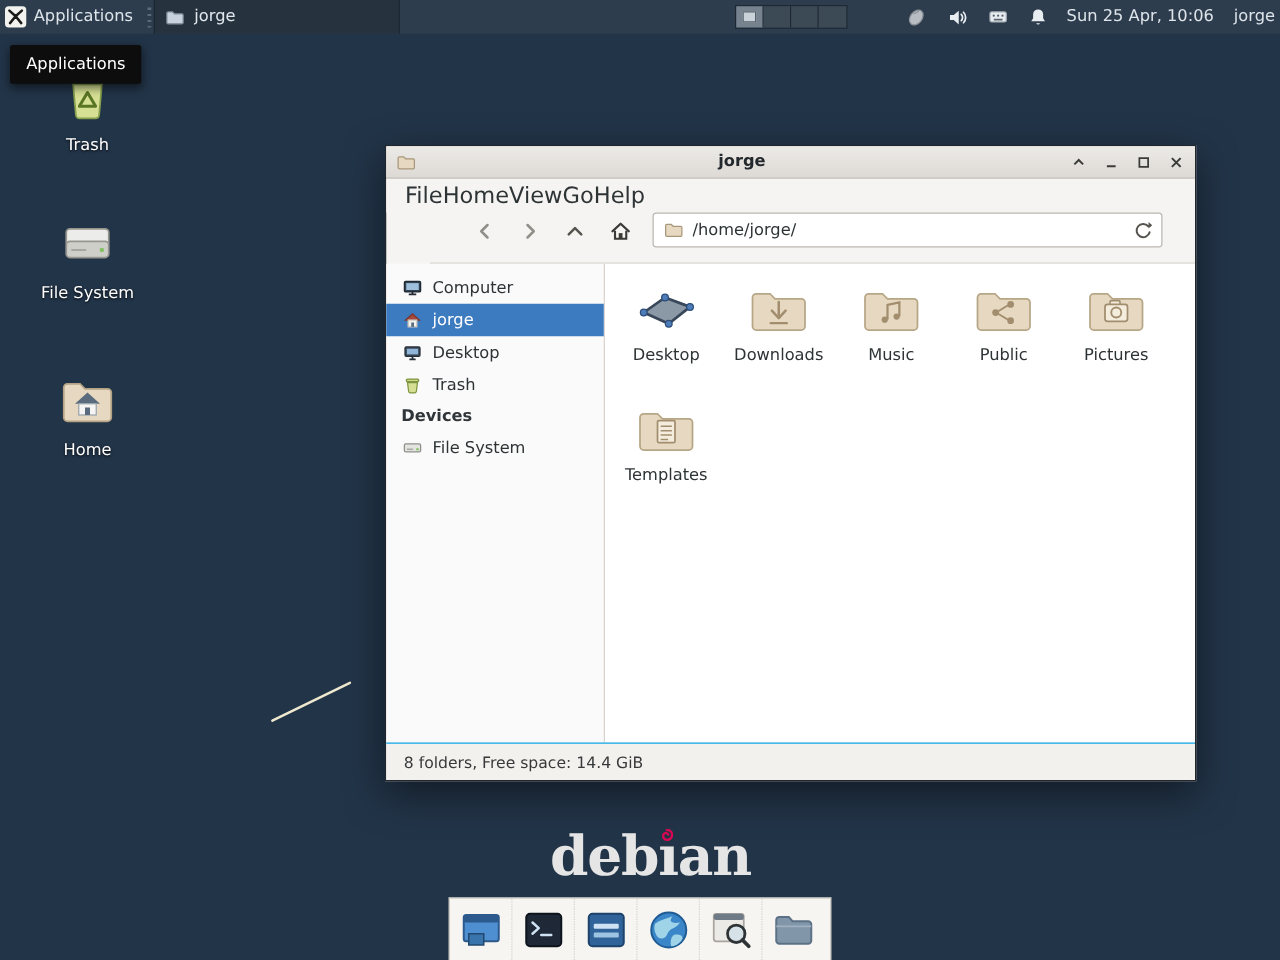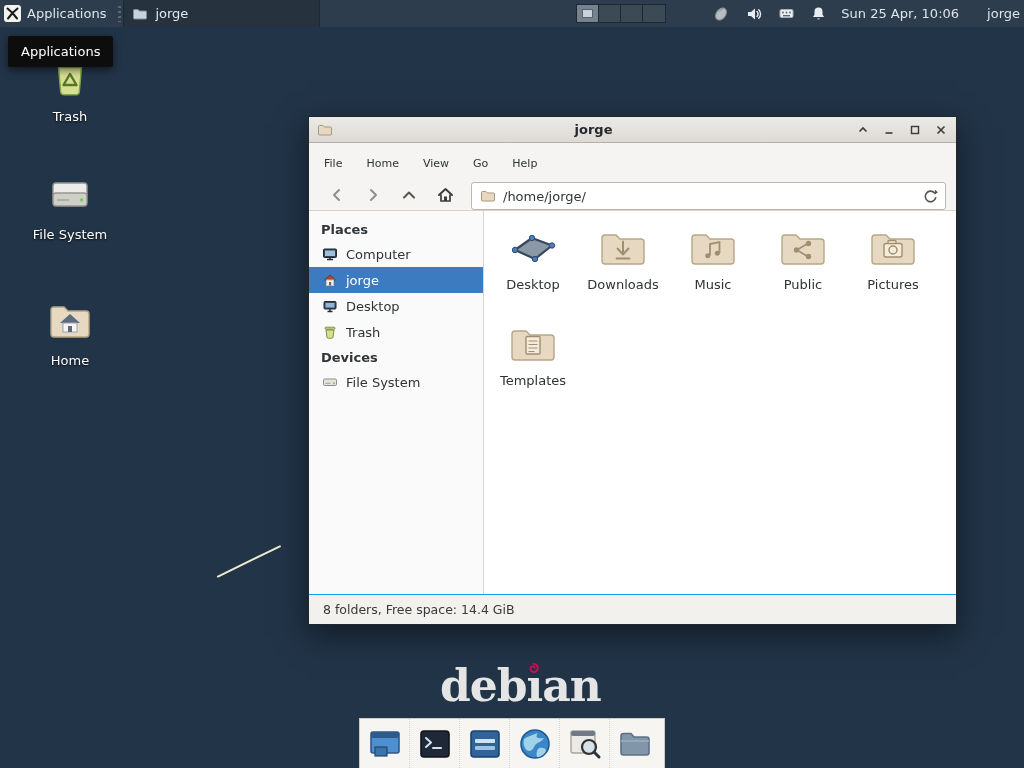--- a/index.html
+++ b/index.html
@@ -20,21 +20,21 @@
               border-right:1px solid #1c2833; color:#e2e8ee; }
   .panel-spacer { flex:1; }
   .pager { display:flex; height:19px; border:1px solid #1d2833; margin-right:46px; }
   .pager .ws { width:22px; height:100%; background:#3c4a55; border-right:1px solid #1d2833; position:relative; }
   .pager .ws:last-child { border-right:none; }
   .pager .ws.active { background:#76838f; }
   .pager .ws.active .mini-win { position:absolute; left:5px; top:4px; width:11px; height:9px;
       background:#c9d2d9; border:1px solid #55626d; }
   .tray { display:flex; align-items:center; gap:15px; margin-right:14px; }
   .tray svg { display:block; }
-  .clock { white-space:nowrap; margin-right:28px; }
+  .clock { white-space:nowrap; margin-right:16px; }
   .panel-user { margin-right:4px; }
 
   
   .tooltip { position:absolute; left:8px; top:36px; background:#0d0d0d; color:#ffffff;
              font-size:13px; padding:8px 13px; border-radius:2px; z-index:60;
              box-shadow:0 3px 8px rgba(0,0,0,.55); }
 
   
   .desk-icon { position:absolute; width:96px; text-align:center; color:#ffffff;
                font-size:13px; text-shadow:0 1px 2px rgba(0,0,0,.9); cursor:default; }
@@ -47,25 +47,25 @@
   
   .window { position:absolute; left:308px; top:116px; width:649px; height:509px;
             background:#f5f4f2; border:1px solid #20262c;
             box-shadow:0 10px 30px rgba(0,0,0,.5); display:flex; flex-direction:column; z-index:40; }
   .titlebar { height:26px; background:linear-gradient(#eceae7,#dddad5); border-bottom:1px solid #b4b0aa;
               display:flex; align-items:center; padding:0 6px; }
   .titlebar .win-ic { margin-left:2px; }
   .title-text { flex:1; text-align:center; font-weight:bold; font-size:13px; color:#23282d; }
   .win-btns { display:flex; gap:8px; }
   .win-btn { width:18px; height:18px; display:flex; align-items:center; justify-content:center; }
-  .menubar { height:27px; background:#f5f4f2; display:flex; align-items:flex-end;
-             padding-left:15px; gap:24px; font-size:11px; color:#2e3436; }
+  .menubar { height:27px; background:#f5f4f2; display:flex; align-items:center;
+             padding-left:15px; font-size:18px; color:#2e3436; }
   .menubar span { cursor:default; }
   .toolbar { height:41px; background:#f5f4f2; border-bottom:1px solid #d6d2cc;
-             display:flex; align-items:flex-end; padding:0 10px; }
+             display:flex; align-items:flex-start; padding:0 26px;margin-left:35px; }
   .tb-btn { width:36px; height:30px; display:flex; align-items:center; justify-content:center; }
   .pathbar { flex:1; height:28px; margin-left:8px; background:#ffffff; border:1px solid #bcb8b1;
              border-radius:3px; position:relative; display:flex; align-items:center; }
   .pathbar .entry-folder { margin:0 7px 0 8px; }
   .pathbar input { border:none; outline:none; flex:1; font-size:13px; color:#2e3436;
                    font-family:"DejaVu Sans", sans-serif; background:transparent; }
   .pathbar .reload { margin-right:7px; }
   .win-body { flex:1; display:flex; min-height:0; }
   .sidebar { width:175px; background:#fbfafa; border-right:1px solid #d8d4cf; padding-top:6px;
              font-size:13px; color:#2e3436; }
@@ -259,21 +259,20 @@
       <input type="text" value="/home/jorge/" style="">
       <svg class="reload" width="16" height="16" viewBox="0 0 16 16">
           <path d="M12.6 5 A5.3 5.3 0 1 0 13.7 9.8" fill="none" stroke="#56544f" stroke-width="1.6" stroke-linecap="round"></path>
           <polygon points="12.8,1.6 12.8,6.8 15.8,4.2" fill="#56544f"></polygon>
         </svg>
     </div>
   </div>
 
   <div class="win-body">
     <div class="sidebar">
-      <div class="sb-header">Places</div>
       <div class="sb-item">
         <svg width="16" height="16" viewBox="0 0 16 16">
             <rect x="1.5" y="3" width="13" height="8.5" rx="1" fill="#32414f" stroke="#1f2a34"></rect>
             <rect x="3" y="4.5" width="10" height="5.5" fill="#9fc0dd"></rect>
             <path d="M8 11.5 v1.5 M5 13.5 h6" stroke="#1f2a34" stroke-width="1.4"></path>
           </svg>
         <span>Computer</span>
       </div>
       <div class="sb-item selected">
         <svg width="16" height="16" viewBox="0 0 16 16">

